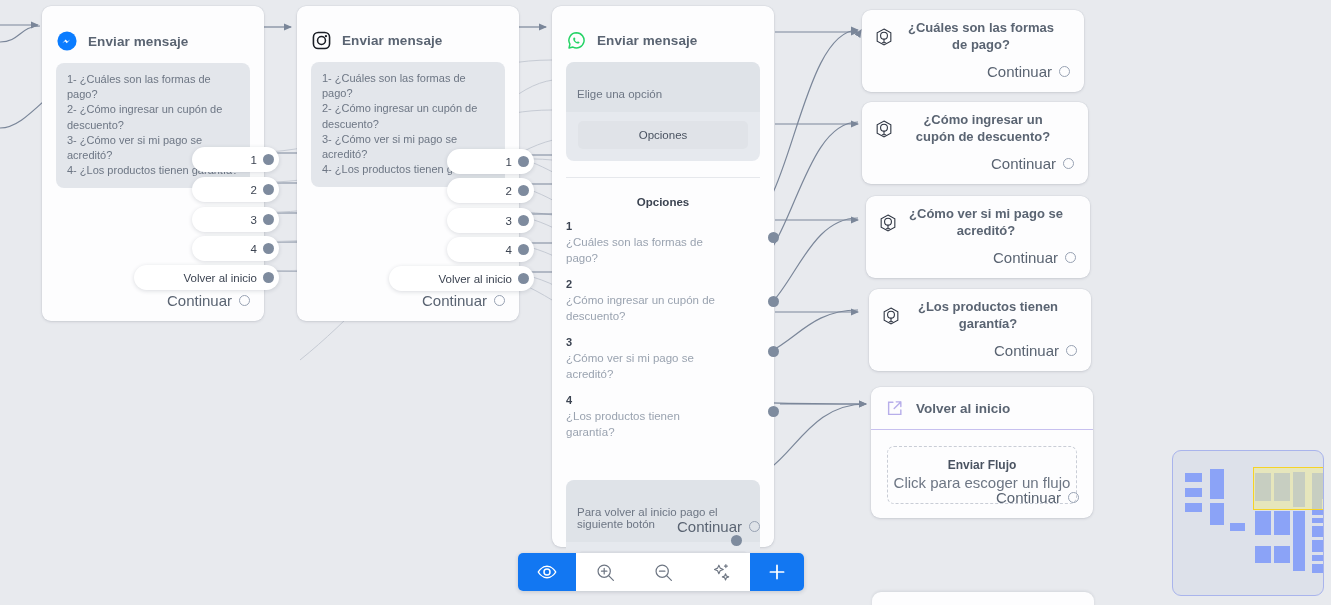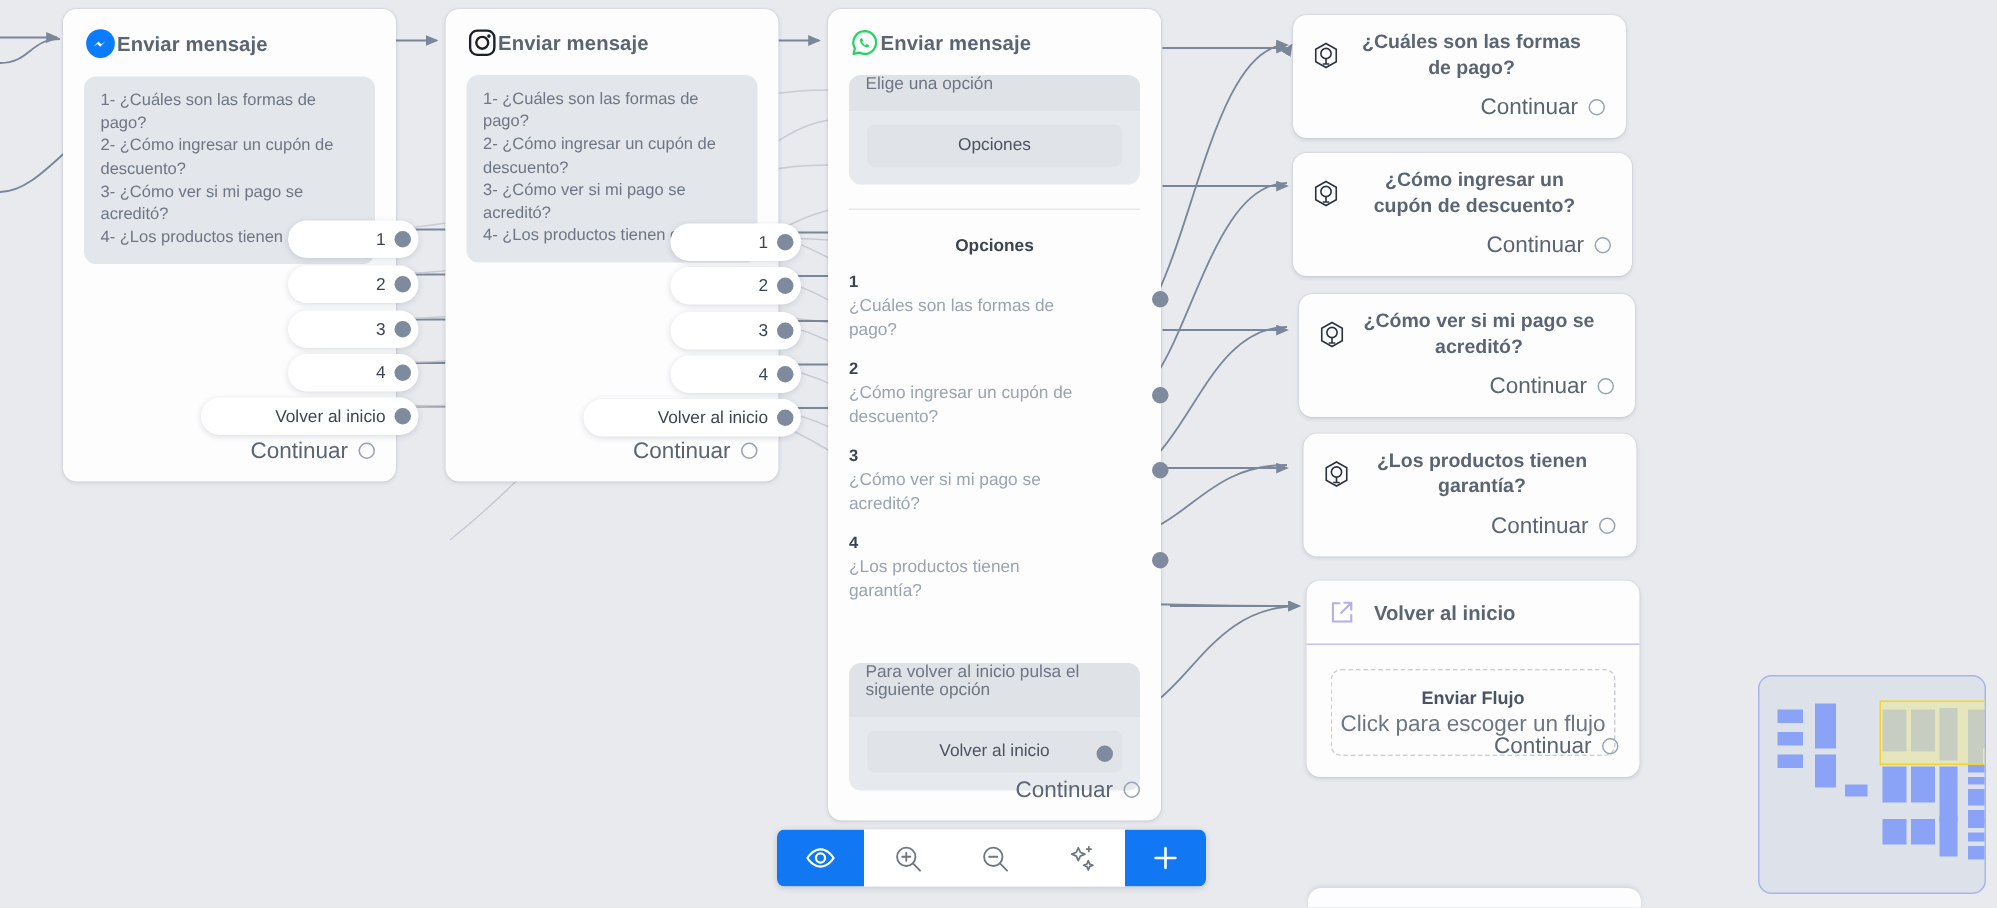--- a/index.html
+++ b/index.html
@@ -26,22 +26,23 @@
   .node {
     position: absolute;
     background: #fdfdfe;
     border-radius: 9px;
     box-shadow: 0 1px 3px rgba(30,40,60,.13), 0 0 0 .5px rgba(120,130,150,.10);
     z-index: 3;
   }
   .node-head {
     display: flex;
     align-items: center;
-    gap: 1px;
+    gap: 11px;
     padding: 13px 14px 12px 15px;
+    margin-top: 12px;
   }
   .node-title {
     font-size: 13.5px;
     color: #5a6472;
     font-weight: 600;
     letter-spacing: .1px;
   }
   .node-body { padding: 0 14px 0 14px; }
 
   
@@ -49,21 +50,21 @@
     background: #e3e6eb;
     border-radius: 8px;
     padding: 9px 11px 10px 11px;
     font-size: 11px;
     line-height: 15.2px;
     color: #6d7684;
   }
   .bubble-head {
     background: #dfe3e8;
     border-radius: 8px 8px 0 0;
-    padding: 0 11px 12px 11px;
+    padding: 26px 11px 12px 11px;
     font-size: 11.5px;
     color: #6d7684;
   }
   .bubble-wrap {
     background: #e6e9ee;
     border-radius: 8px;
     overflow: hidden;
   }
   .bubble-btn {
     margin: 9px 12px 12px 12px;
@@ -412,21 +413,21 @@
       <span class="opt-dot" style="top:10px;"></span>
     </div>
     <div class="opt-row">
       <div class="opt-num">4</div>
       <div class="opt-text">¿Los productos tienen garantía?</div>
       <span class="opt-dot" style="top:12px;"></span>
     </div>
 
     <div class="node-body" style="margin-top:40px;">
       <div class="bubble-wrap" style="position:relative;">
-        <div class="bubble-head">Para volver al inicio pulsa el siguiente opción</div>
+        <div class="bubble-head">Para volver al inicio pago el siguiente botón</div>
         <div class="bubble-btn">Volver al inicio</div>
         <span class="opt-dot" style="right:18px; top:55px;"></span>
       </div>
     </div>
 
     <div class="continuar" style="position:absolute; right:0; bottom:0;">
       <span>Continuar</span>
       <span class="ring"></span>
     </div>
   </div>

